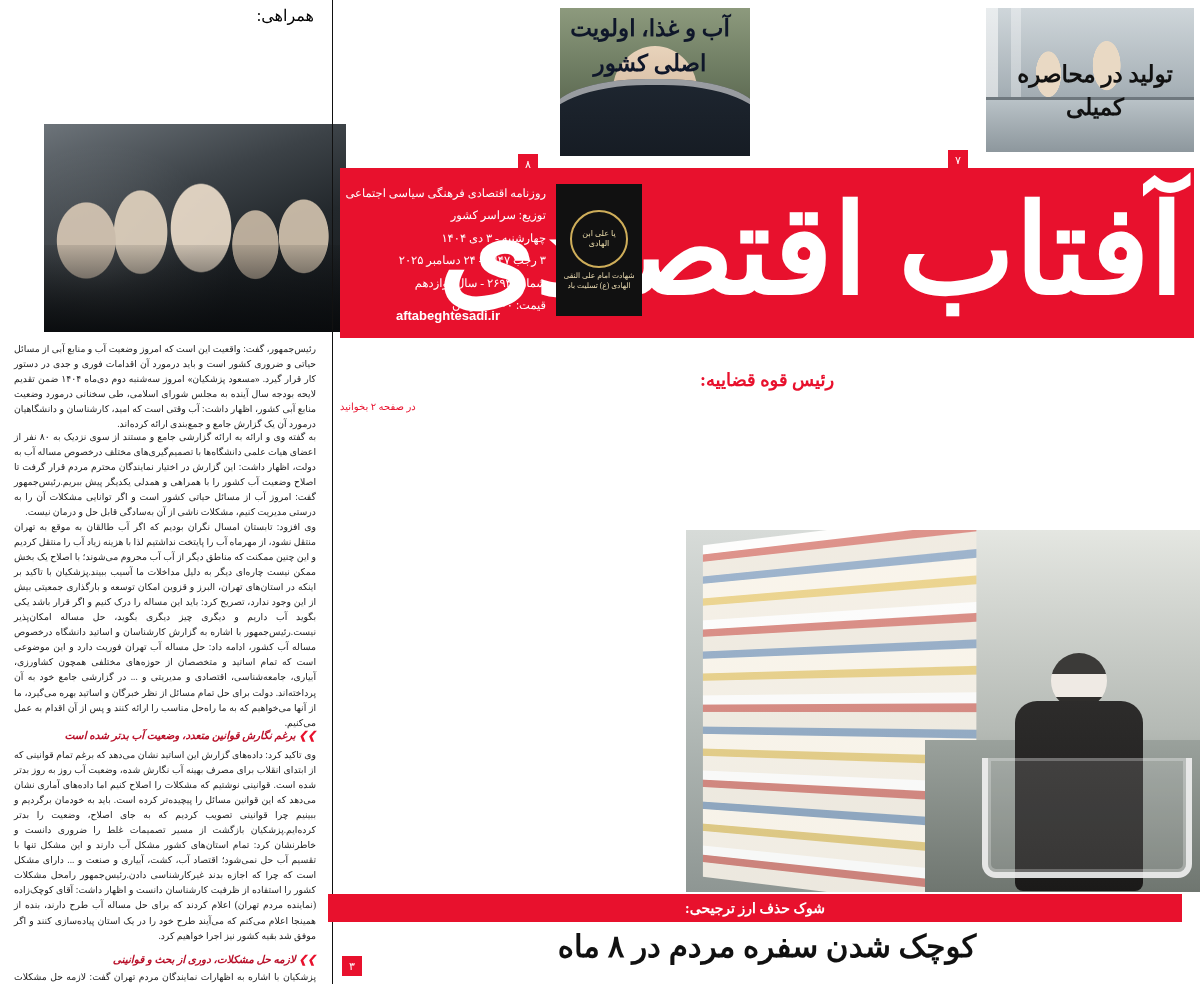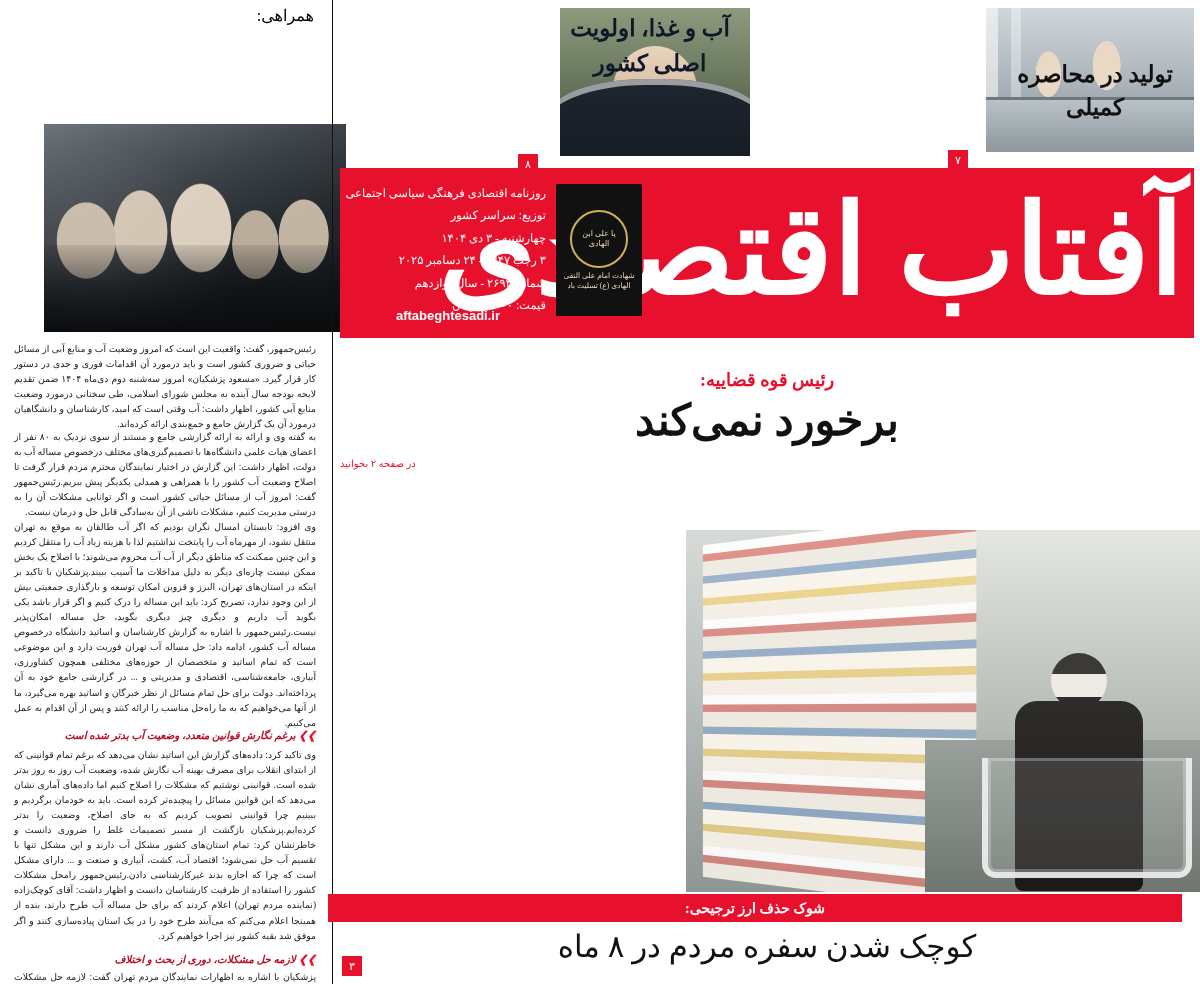--- a/index.html
+++ b/index.html
@@ -249,21 +249,21 @@
 
   .bottom-red-bar {
     background: #e8112d;
     color: #fff;
     font-weight: 700;
     font-size: 14px;
     display: flex; align-items: center; justify-content: center;
   }
   .bottom-head {
     font-size: 31px;
-    font-weight: 400;
+    font-weight: 700;
     text-align: center;
     color: #111;
   }
 
   .divider-v { background: #111; width: 1px; }
 </style>
 </head>
 <body>
 
 <div id="page">
@@ -281,21 +281,21 @@
     <div class="abs body-text" style="left:14px;top:430px;width:302px;">به گفته وی و ارائه به ارائه گزارشی جامع و مستند از سوی نزدیک به ۸۰ نفر از اعضای هیات علمی دانشگاه‌ها با تصمیم‌گیری‌های مختلف درخصوص مساله آب به دولت، اظهار داشت: این گزارش در اختیار نمایندگان محترم مردم قرار گرفت تا اصلاح وضعیت آب کشور را با همراهی و همدلی یکدیگر پیش ببریم.رئیس‌جمهور گفت: امروز آب از مسائل حیاتی کشور است و اگر توانایی مشکلات آن را به درستی مدیریت کنیم، مشکلات ناشی از آن به‌سادگی قابل حل و درمان نیست.</div>
     <div class="abs body-text" style="left:14px;top:520px;width:302px;">وی افزود: تابستان امسال نگران بودیم که اگر آب طالقان به موقع به تهران منتقل نشود، از مهرماه آب را پایتخت نداشتیم لذا با هزینه زیاد آب را منتقل کردیم و این چنین ممکنت که مناطق دیگر از آب آب محروم می‌شوند؛ با اصلاح یک بخش ممکن نیست چاره‌ای دیگر به دلیل مداخلات ما آسیب ببیند.پزشکیان با تاکید بر اینکه در استان‌های تهران، البرز و قزوین امکان توسعه و بارگذاری جمعیتی بیش از این وجود ندارد، تصریح کرد: باید این مساله را درک کنیم و اگر قرار باشد یکی بگوید آب داریم و دیگری چیز دیگری بگوید، حل مساله امکان‌پذیر نیست.رئیس‌جمهور با اشاره به گزارش کارشناسان و اساتید دانشگاه درخصوص مساله آب کشور، ادامه داد: حل مساله آب تهران فوریت دارد و این موضوعی است که تمام اساتید و متخصصان از حوزه‌های مختلفی همچون کشاورزی، آبیاری، جامعه‌شناسی، اقتصادی و مدیریتی و ... در گزارشی جامع خود به آن پرداخته‌اند. دولت برای حل تمام مسائل از نظر خبرگان و اساتید بهره می‌گیرد، ما از آنها می‌خواهیم که به ما راه‌حل مناسب را ارائه کنند و پس از آن اقدام به عمل می‌کنیم.</div>
 
     <div class="abs sub-head" style="left:14px;top:722px;width:302px;">
       <span class="q">❯❯ </span><span>برغم نگارش قوانین متعدد، وضعیت آب بدتر شده است</span>
     </div>
 
     <div class="abs body-text" style="left:14px;top:748px;width:302px;">وی تاکید کرد: داده‌های گزارش این اساتید نشان می‌دهد که برغم تمام قوانینی که از ابتدای انقلاب برای مصرف بهینه آب نگارش شده، وضعیت آب روز به روز بدتر شده است. قوانینی نوشتیم که مشکلات را اصلاح کنیم اما داده‌های آماری نشان می‌دهد که این قوانین مسائل را پیچیده‌تر کرده است. باید به خودمان برگردیم و ببینیم چرا قوانینی تصویب کردیم که به جای اصلاح، وضعیت را بدتر کرده‌ایم.پزشکیان بازگشت از مسیر تصمیمات غلط را ضروری دانست و خاطرنشان کرد: تمام استان‌های کشور مشکل آب دارند و این مشکل تنها با تقسیم آب حل نمی‌شود؛ اقتصاد آب، کشت، آبیاری و صنعت و ... دارای مشکل است که چرا که اجازه بدند غیرکارشناسی دادن.رئیس‌جمهور رامحل مشکلات کشور را استفاده از ظرفیت کارشناسان دانست و اظهار داشت: آقای کوچک‌زاده (نماینده مردم تهران) اعلام کردند که برای حل مساله آب طرح دارند، بنده از همینجا اعلام می‌کنم که می‌آیند طرح خود را در یک استان پیاده‌سازی کنند و اگر موفق شد بقیه کشور نیز اجرا خواهیم کرد.</div>
 
     <div class="abs sub-head" style="left:14px;top:946px;width:302px;">
-      <span class="q">❯❯ </span><span>لازمه حل مشکلات، دوری از بحث و اختلاف</span>
+      <span class="q">❯❯ </span><span>لازمه حل مشکلات، دوری از بحث و قوانینی</span>
     </div>
 
     <div class="abs body-text" style="left:14px;top:970px;width:302px;height:14px;overflow:hidden;">پزشکیان با اشاره به اظهارات نمایندگان مردم تهران گفت: لازمه حل مشکلات دوری از بحث و اختلاف است ... بخشنامه‌گذشته‌های گرهی منابع کل ولیزندگی در کشور بالای ۴۰۰</div>
   </div>
 
   <div class="abs divider-v" style="left:332px;top:0;height:984px;"></div>
 
   <div class="abs" style="left:340px;top:4px;width:410px;height:162px;">
     <div class="abs photo ph-portrait" style="left:0;top:4px;width:190px;height:148px;"></div>
     <div class="abs top-head-mid" style="right:0;top:8px;width:200px;">آب و غذا، اولویت اصلی کشور</div>
@@ -326,21 +326,20 @@
       <div class="line">۳ رجب ۱۴۴۷ - ۲۴ دسامبر ۲۰۲۵</div>
       <div class="line">شماره ۲۶۹۴ - سال دوازدهم</div>
       <div class="line">قیمت: ۱۰۰۰۰ تومان</div>
     </div>
 
     <div class="abs masthead-site" style="left:10px;top:140px;width:196px;">aftabeghtesadi.ir</div>
   </div>
 
   <div class="abs" style="left:340px;top:348px;width:854px;height:168px;">
     <div class="kicker-red" style="font-size:18px;margin-top:21px;">رئیس قوه قضاییه:</div>
-    <div class="headline" style="font-size:43px;margin-top:2px;">برخورد نمی‌کند</div>
     <div class="read-more" style="margin-top:10px;padding-right:6px;">در صفحه ۲ بخوانید</div>
   </div>
 
   <div class="abs photo ph-market" style="left:340px;top:530px;width:854px;height:362px;">
     <div class="aisle"></div>
     <div class="shelf-left"></div>
 
     <div class="floor"></div>
     <div class="shopper">
       <div class="head"></div>

